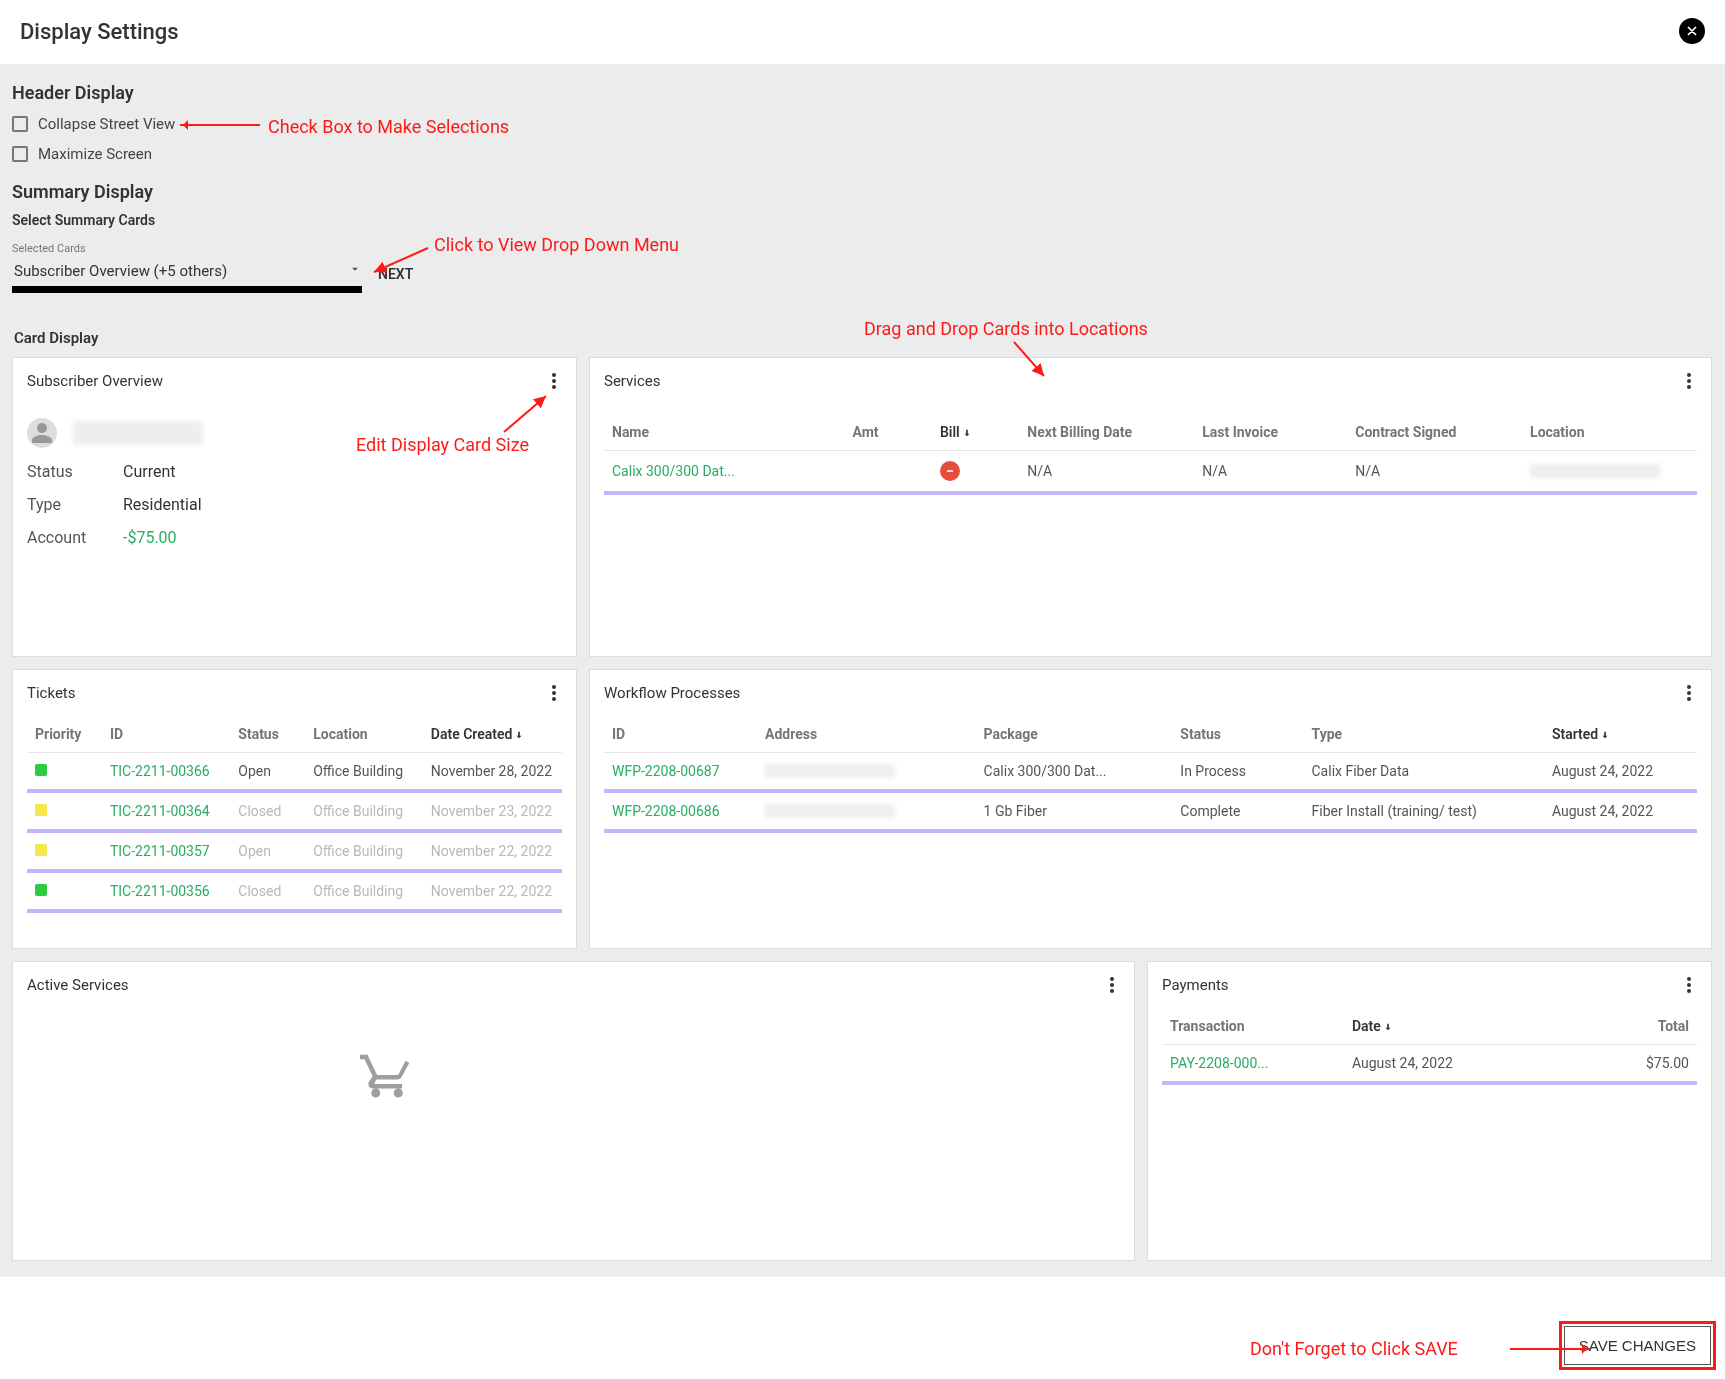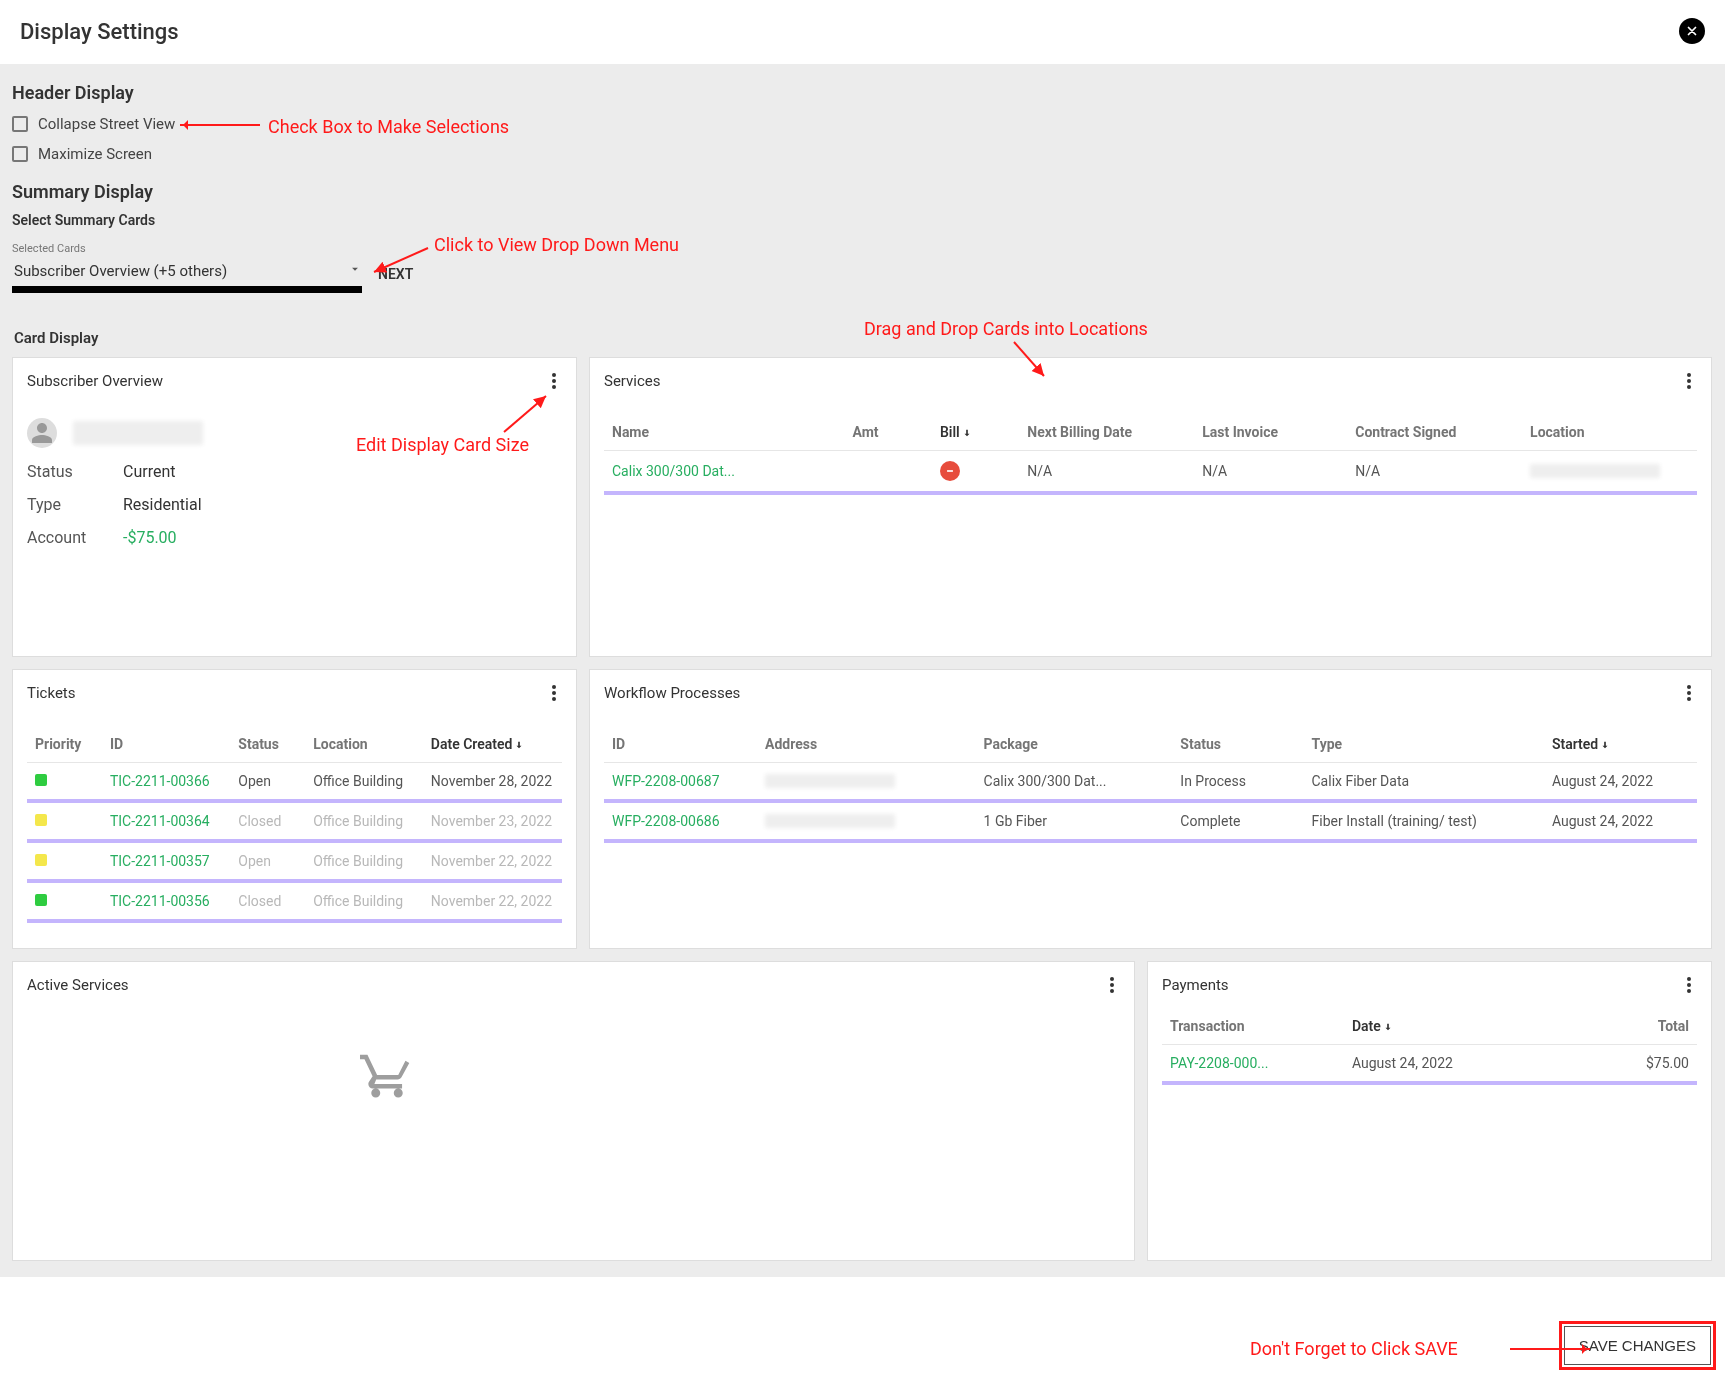--- a/index.html
+++ b/index.html
@@ -38,21 +38,21 @@
   .card { background: #fff; border: 1px solid #ddd; border-radius: 0; overflow: hidden; display: flex; flex-direction: column; }
   .card-header { display: flex; align-items: center; justify-content: space-between; padding: 12px 14px; font-size: 15px; color: #333; }
   .card-menu { cursor: pointer; width: 16px; height: 22px; display: flex; align-items: center; justify-content: center; }
   .card-menu svg { width: 4px; height: 16px; fill: #333; }
 
   .card-body { flex: 1; padding: 10px 14px 16px 14px; overflow: hidden; }
 
   .w-small { width: 565px; }
   .w-large { width: 1123px; }
   .h-row1  { height: 300px; }
-  .h-row2  { height: 280px; gap: 10px; }
+  .h-row2  { height: 280px; }
   .h-row3  { height: 300px; }
 
   
   .sub-row { display: flex; align-items: center; gap: 16px; margin-top: 4px; }
   .avatar { width: 30px; height: 30px; border-radius: 50%; background: #ddd; display: flex; align-items: center; justify-content: center; }
   .avatar svg { width: 24px; height: 24px; fill: #999; }
   .blur-name { width: 130px; height: 24px; background: #eee; filter: blur(2px); border-radius: 2px; }
   .kv { display: flex; gap: 24px; margin-top: 14px; font-size: 16px; }
   .kv .k { width: 72px; color: #555; }
   .kv .v-green { color: #27ae60; }

